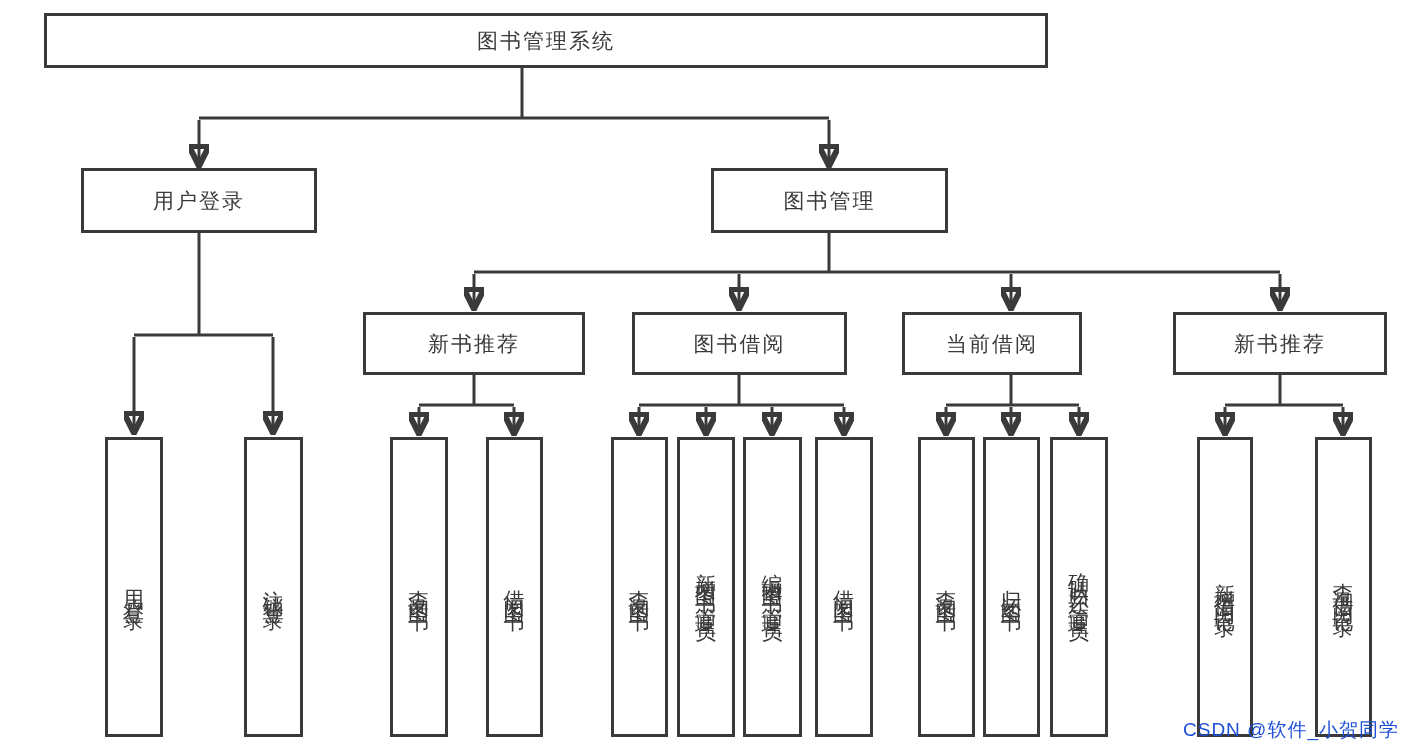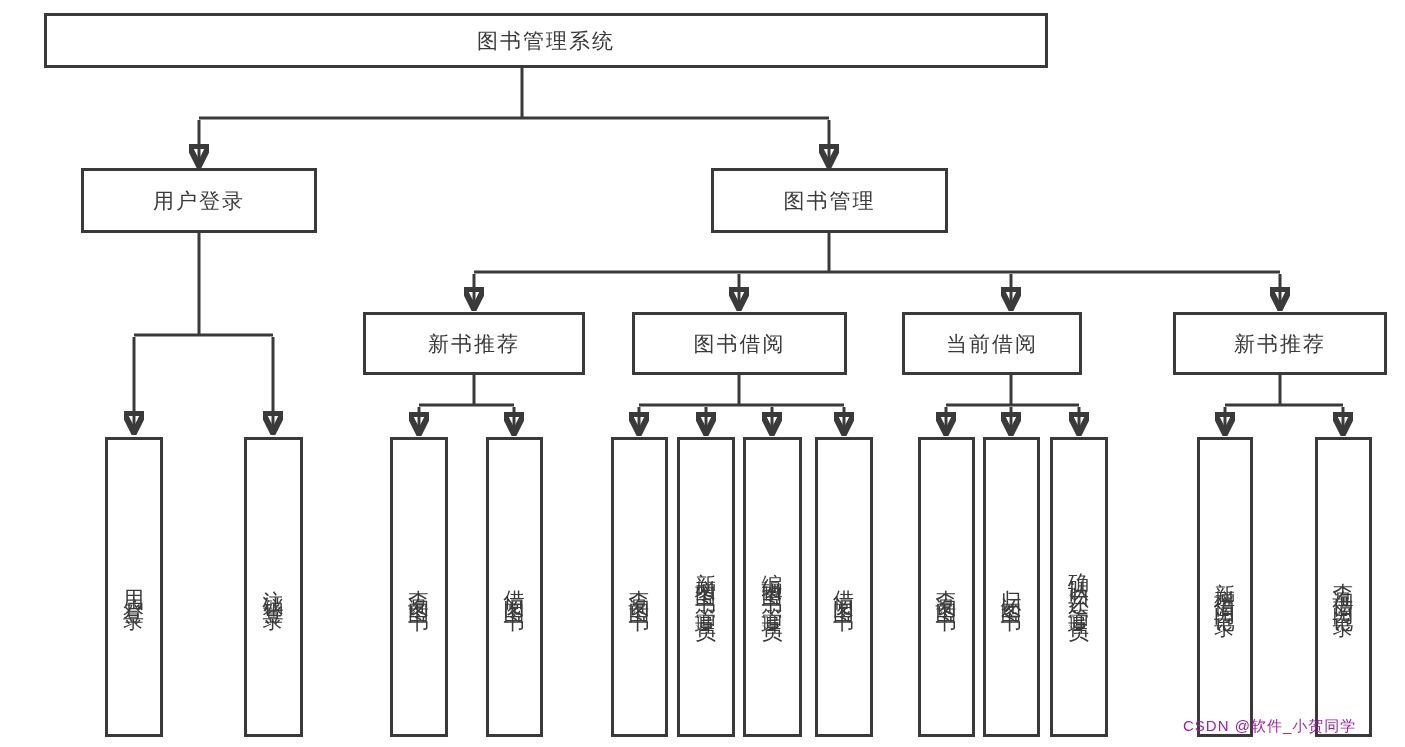--- a/index.html
+++ b/index.html
@@ -47,23 +47,23 @@
     text-orientation: mixed;
     letter-spacing: 7px;
     line-height: 1;
     white-space: normal;
   }
   .watermark {
     position: absolute;
     left: 1183px;
     top: 717px;
     z-index: 5;
-    font-size: 15px;
+    font-size: 19px;
     letter-spacing: 1px;
-    color: #a21caf;
+    color: #1d4ed8;
     white-space: nowrap;
   }
 </style>
 </head>
 <body>
 
 <div class="stage">
 
   <svg class="wires" width="1405" height="747" viewBox="0 0 1405 747">
     <defs>

